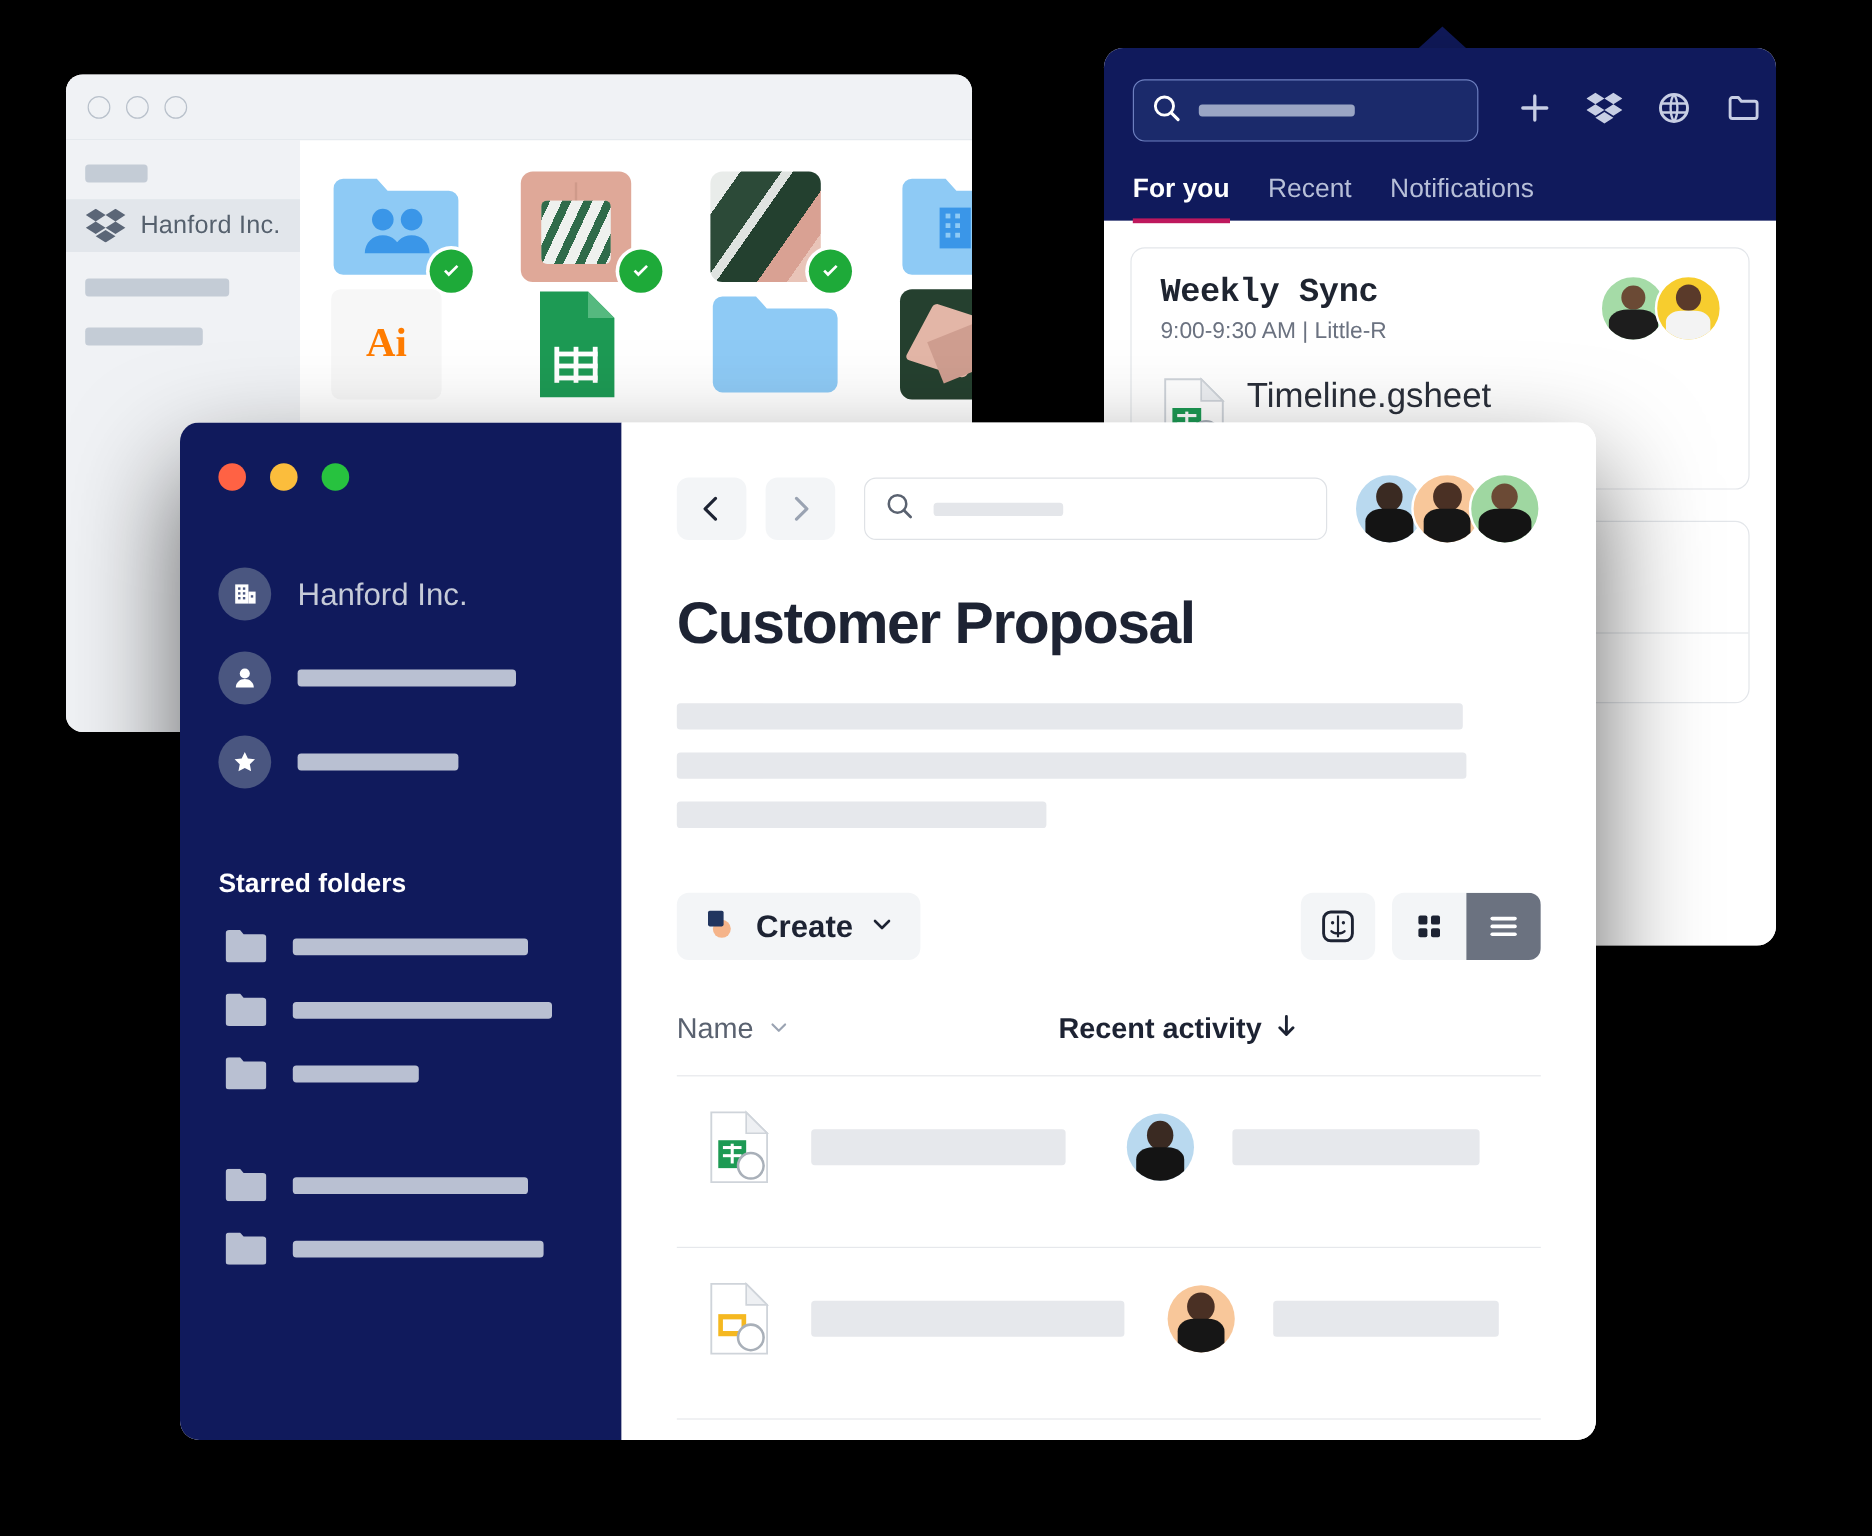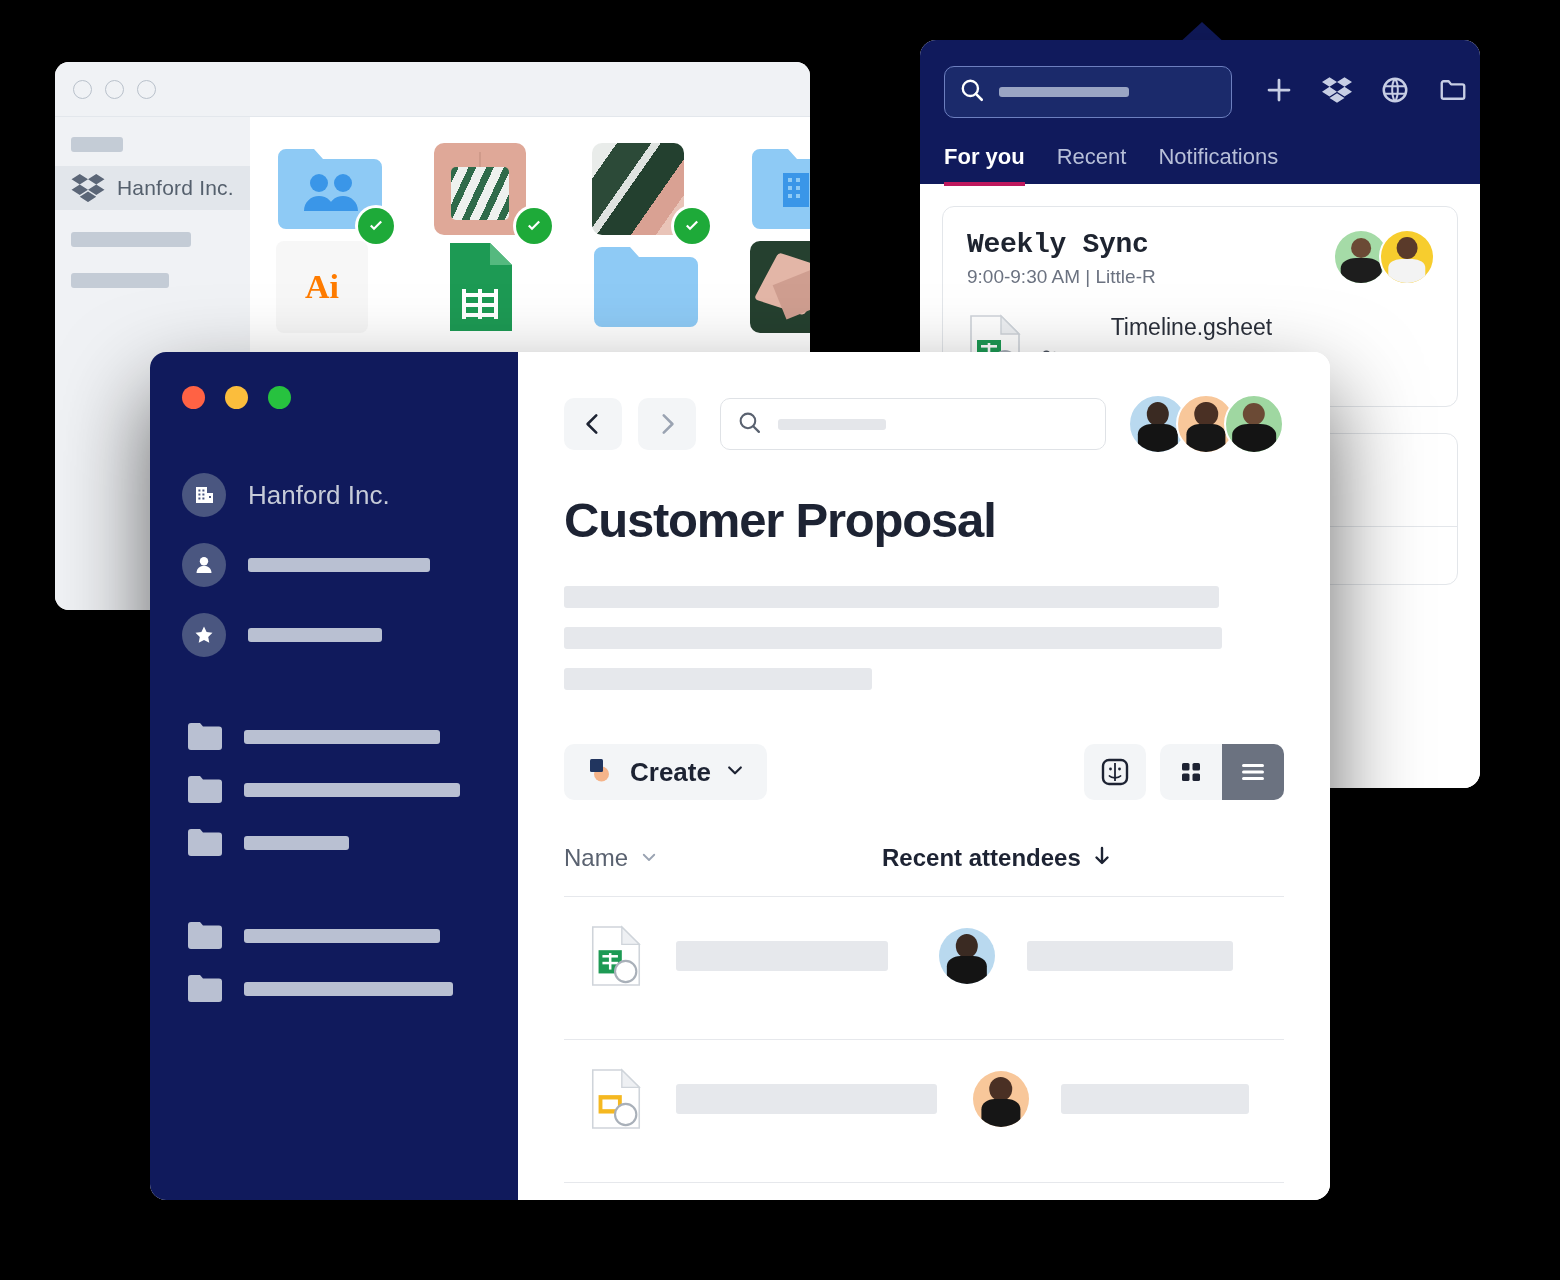--- a/index.html
+++ b/index.html
@@ -68,21 +68,21 @@
   .np-body{background:#fff;padding:22px 22px 0 22px;height:calc(100% - 144px);box-sizing:border-box;}
   .sync-card{
     border:1.5px solid #e3e6ea;border-radius:12px;padding:22px 24px 24px 24px;position:relative;
   }
   .sync-title{font-size:28px;font-weight:bold;color:#1e2430;letter-spacing:-.3px;font-family:Liberation Mono, monospace;}
   .sync-sub{font-size:19px;color:#6b7280;margin-top:6px;}
   .sync-ava{position:absolute;right:22px;top:22px;display:flex;}
   .sync-ava .a{width:52px;height:52px;border-radius:50%;overflow:hidden;border:2px solid #fff;}
   .sync-ava .a+.a{margin-left:-10px;}
   .sync-file{display:flex;align-items:flex-start;gap:16px;margin-top:26px;}
-  .sync-fname{font-size:23px;color:#2a2f3a;text-align:right;}
+  .sync-fname{font-size:29px;color:#2a2f3a;}
   .sync-shared{display:flex;align-items:center;gap:9px;font-size:18px;color:#5a6270;margin-top:8px;}
   .np-card2{
     margin-top:26px;border:1.5px solid #e3e6ea;border-radius:12px;height:150px;position:relative;
   }
   .np-card2 .pill{position:absolute;left:24px;top:26px;width:64px;height:56px;border-radius:10px;background:#e9ebee;}
   .np-card2 .divider{position:absolute;left:0;right:0;top:92px;height:1px;background:#e3e6ea;}
 
   
   .front-window{
     position:absolute;left:150px;top:352px;width:1180px;height:848px;
@@ -406,20 +406,23 @@
           <span class="sb-circle">
             <svg viewBox="0 0 24 24">
                 <path fill="#fff" d="M12 3.6l2.6 5.4 5.9.8-4.3 4.1 1.1 5.9-5.3-2.9-5.3 2.9 1.1-5.9-4.3-4.1 5.9-.8z"></path>
               </svg>
           </span>
           <span class="sb-bar" style="width:134px;"></span>
         </div>
       </div>
 
       <div style="margin-top:66px;">
+        <div class="sb-section">
+          <span>Starred folders</span>
+        </div>
         <div class="sb-folderrow">
           <span class="sb-folder">
             <svg viewBox="0 0 34 27">
                 <path fill="#b9c0d2" d="M0 3a3 3 0 013-3h9l3 3.5h16a3 3 0 013 3V24a3 3 0 01-3 3H3a3 3 0 01-3-3z"></path>
               </svg>
           </span>
           <span class="sb-bar" style="width:196px;"></span>
         </div>
         <div class="sb-folderrow">
           <span class="sb-folder">
@@ -552,21 +555,21 @@
       <div class="fm-cols">
         <div class="col-name">
           <span>Name</span>
           <span>
             <svg width="18" height="18" viewBox="0 0 24 24">
                 <path d="M5 9l7 7 7-7" fill="none" stroke="#9aa3b2" stroke-width="2.4" stroke-linecap="round" stroke-linejoin="round"></path>
               </svg>
           </span>
         </div>
         <div class="col-act">
-          <span>Recent attendees</span>
+          <span>Recent activity</span>
           <span>
             <svg width="18" height="20" viewBox="0 0 18 20">
                 <path d="M9 2v14M3.5 11.5 9 17l5.5-5.5" fill="none" stroke="#1d2333" stroke-width="2.4" stroke-linecap="round" stroke-linejoin="round"></path>
               </svg>
           </span>
         </div>
       </div>
       <div class="fm-rowline"></div>
 
       <div class="fm-row">

